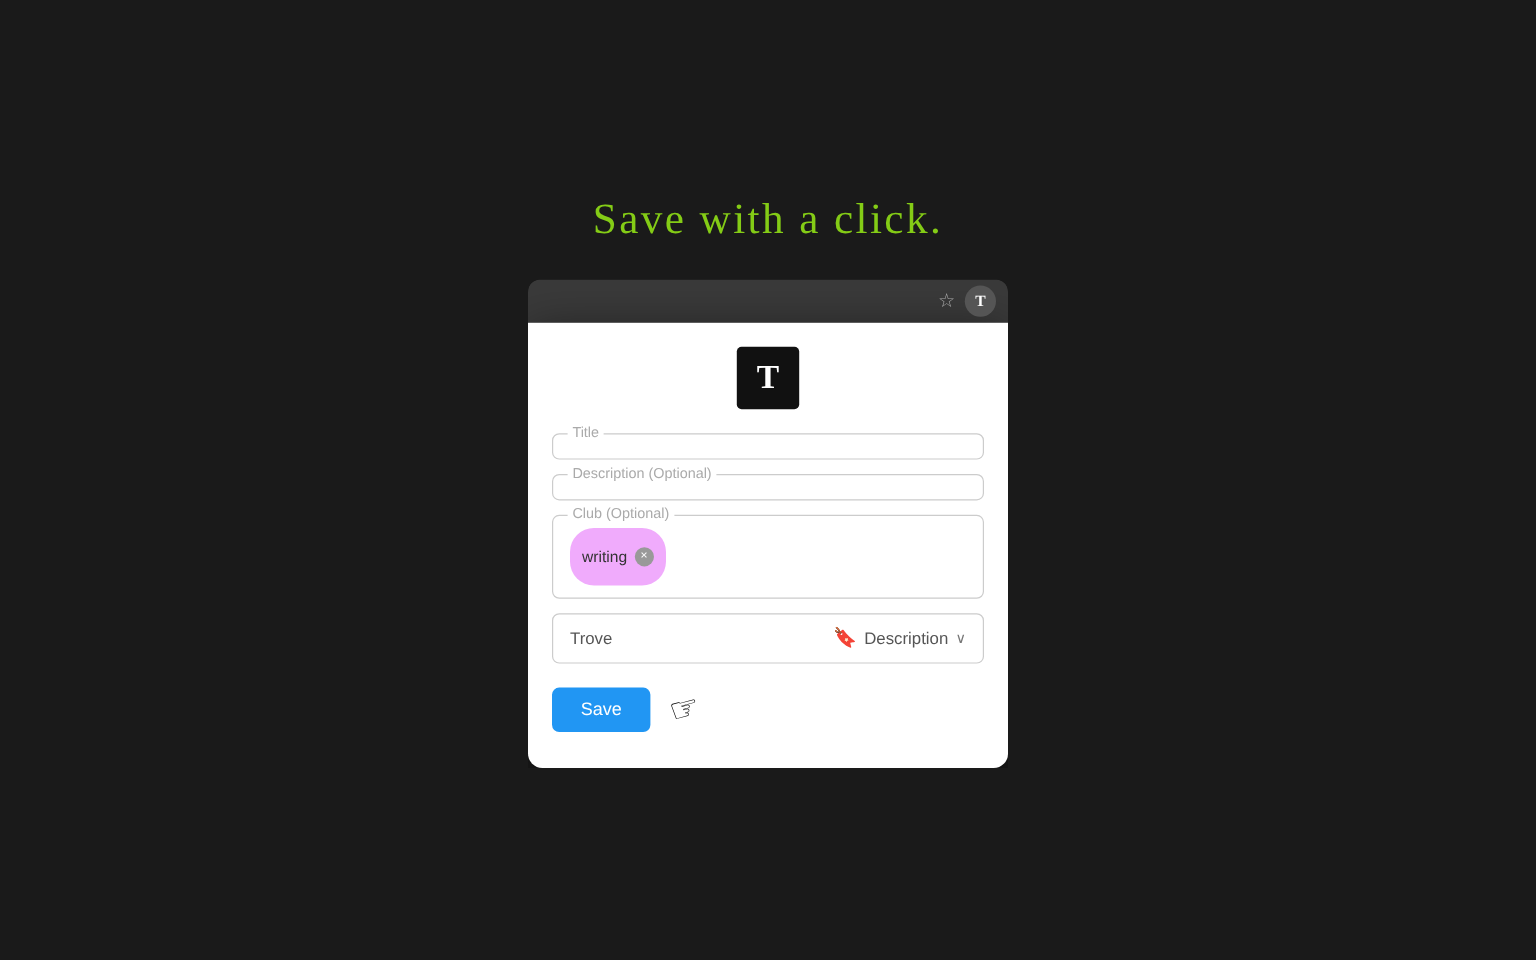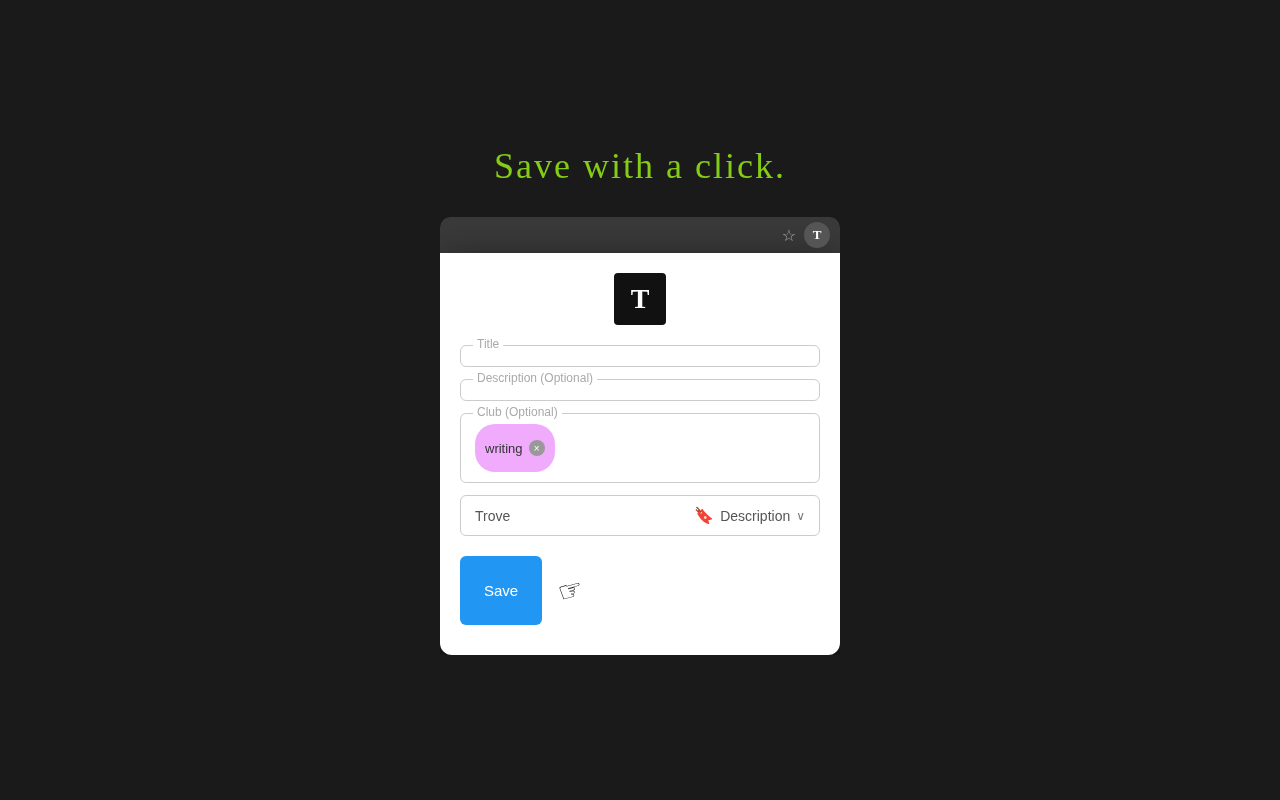--- a/index.html
+++ b/index.html
@@ -204,21 +204,21 @@
       display: flex;
       align-items: center;
       gap: 16px;
     }
 
     .save-button {
       background-color: #2196f3;
       color: #fff;
       border: none;
       border-radius: 6px;
-      padding: 26px 24px;
+      padding: 10px 24px;
       font-size: 15px;
       font-family: Arial, sans-serif;
       cursor: pointer;
       font-weight: 500;
     }
 
     .hand-cursor {
       font-size: 28px;
       transform: rotate(-15deg);
       display: inline-block;

